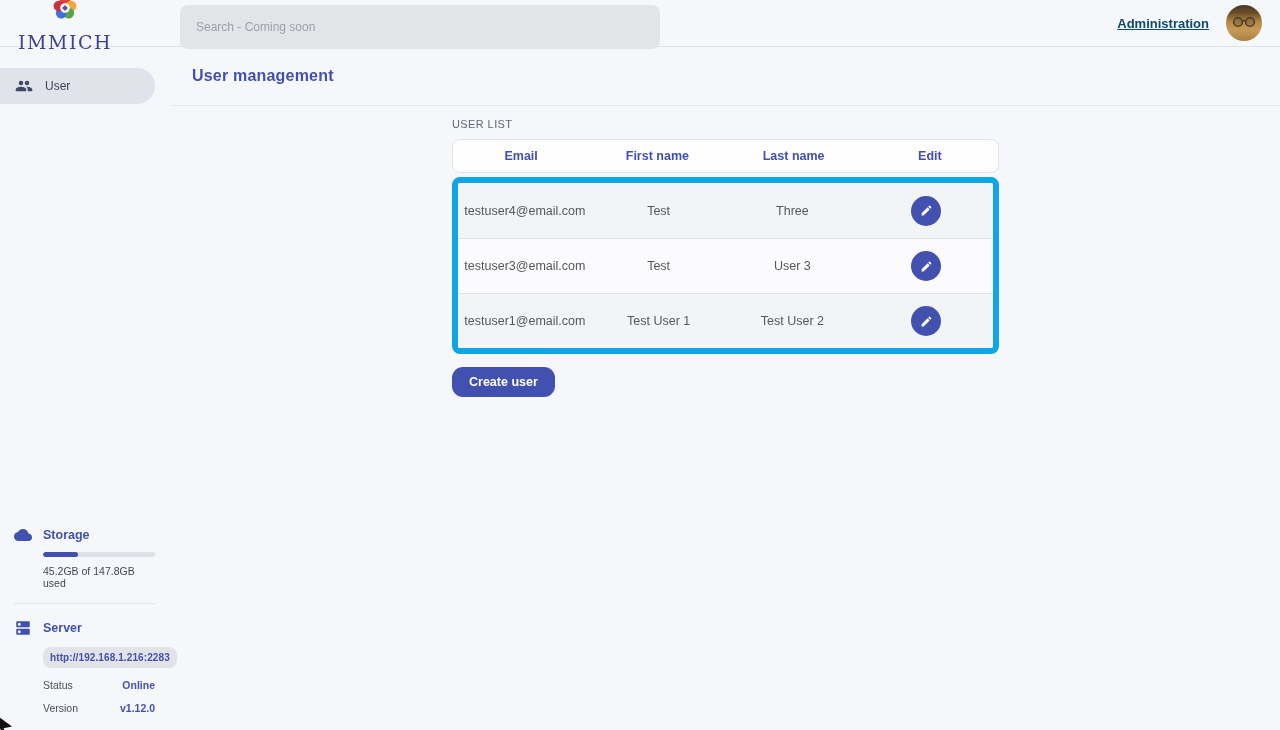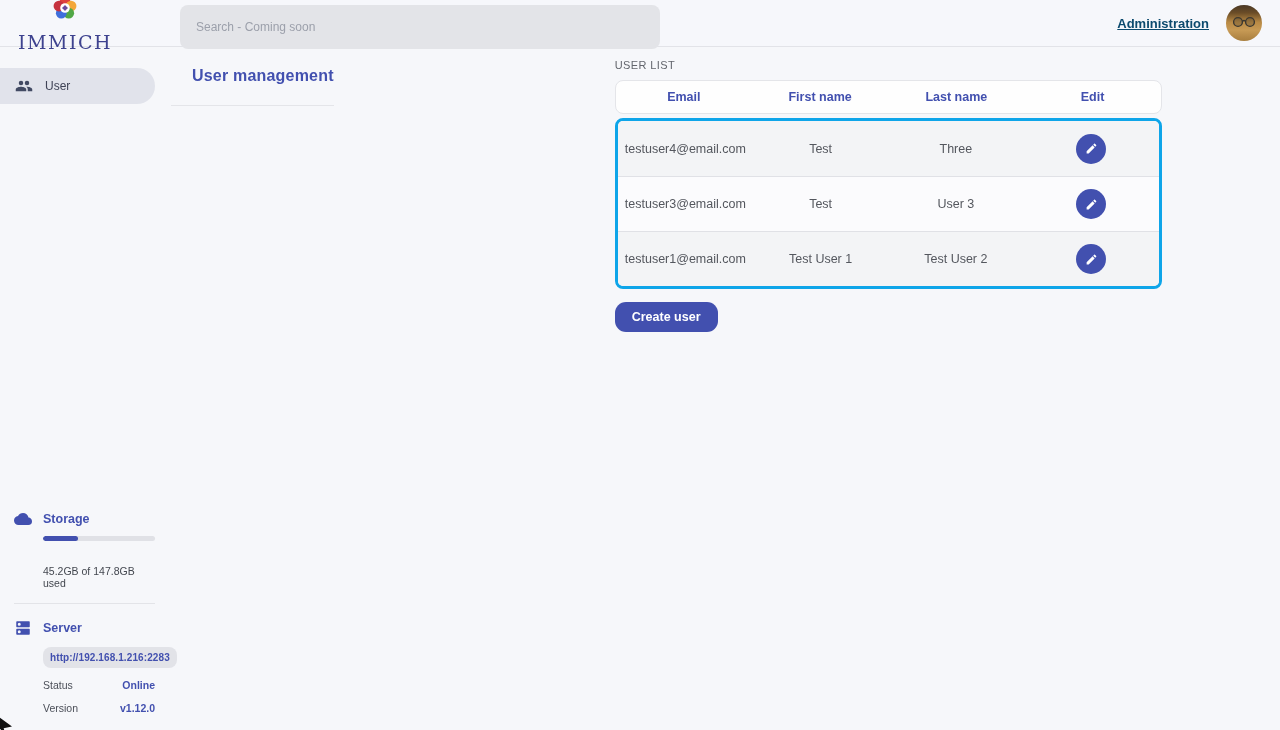--- a/index.html
+++ b/index.html
@@ -99,21 +99,21 @@
   .side-sec-head { display: flex; align-items: center; gap: 11px; }
   .side-sec-title { font-size: 12.5px; font-weight: 700; color: #4250af; }
   .progress-track {
     margin: 8px 0 0 29px;
     height: 5px;
     background: #e0e1e6;
     border-radius: 3px;
     overflow: hidden;
   }
   .progress-fill { height: 100%; background: #4250af; border-radius: 3px; width: 0; }
-  .usage-text { margin: 24px 0 0 29px; font-size: 10.5px; color: #43474f; }
+  .usage-text { margin: 8px 0 0 29px; font-size: 10.5px; color: #43474f; }
   .side-divider { border: none; border-top: 1px solid #e3e4e8; margin: 14px 0 15px 0; }
   .url-pill {
     margin: 10px 0 0 29px;
     display: inline-block;
     background: #e2e3e8;
     border-radius: 8px;
     padding: 5px 7px;
     font-size: 10px;
     font-weight: 700;
     color: #4250af;
@@ -123,21 +123,21 @@
     margin: 11px 0 0 29px;
     display: flex;
     justify-content: space-between;
     align-items: center;
     font-size: 10.5px;
   }
   .kv-label { color: #4b4f58; }
   .kv-value { color: #4250af; font-weight: 700; }
 
   
-  .main { flex: 1; display: flex; }
+  .main { flex: 1; display: flex; flex-direction: column; }
   .title-bar {
     height: 59px;
     display: flex;
     align-items: center;
     padding-left: 21px;
     border-bottom: 1px solid #e4e5e9;
   }
   .page-title { font-size: 16px; font-weight: 600; color: #4250af; letter-spacing: 0.2px; }
 
   .content { margin-left: 281px; width: 547px; }
@@ -156,21 +156,21 @@
     display: grid;
     grid-template-columns: repeat(4, 1fr);
     align-items: center;
     text-align: center;
     font-size: 12.5px;
     font-weight: 600;
     color: #4250af;
     margin-bottom: 4px;
   }
   .table-body {
-    border: 3px solid #0ea5e9;
+    border: 6px solid #0ea5e9;
     border-radius: 8px;
     overflow: hidden;
   }
   .table-row {
     height: 55px;
     display: grid;
     grid-template-columns: repeat(4, 1fr);
     align-items: center;
     text-align: center;
     font-size: 12.5px;

